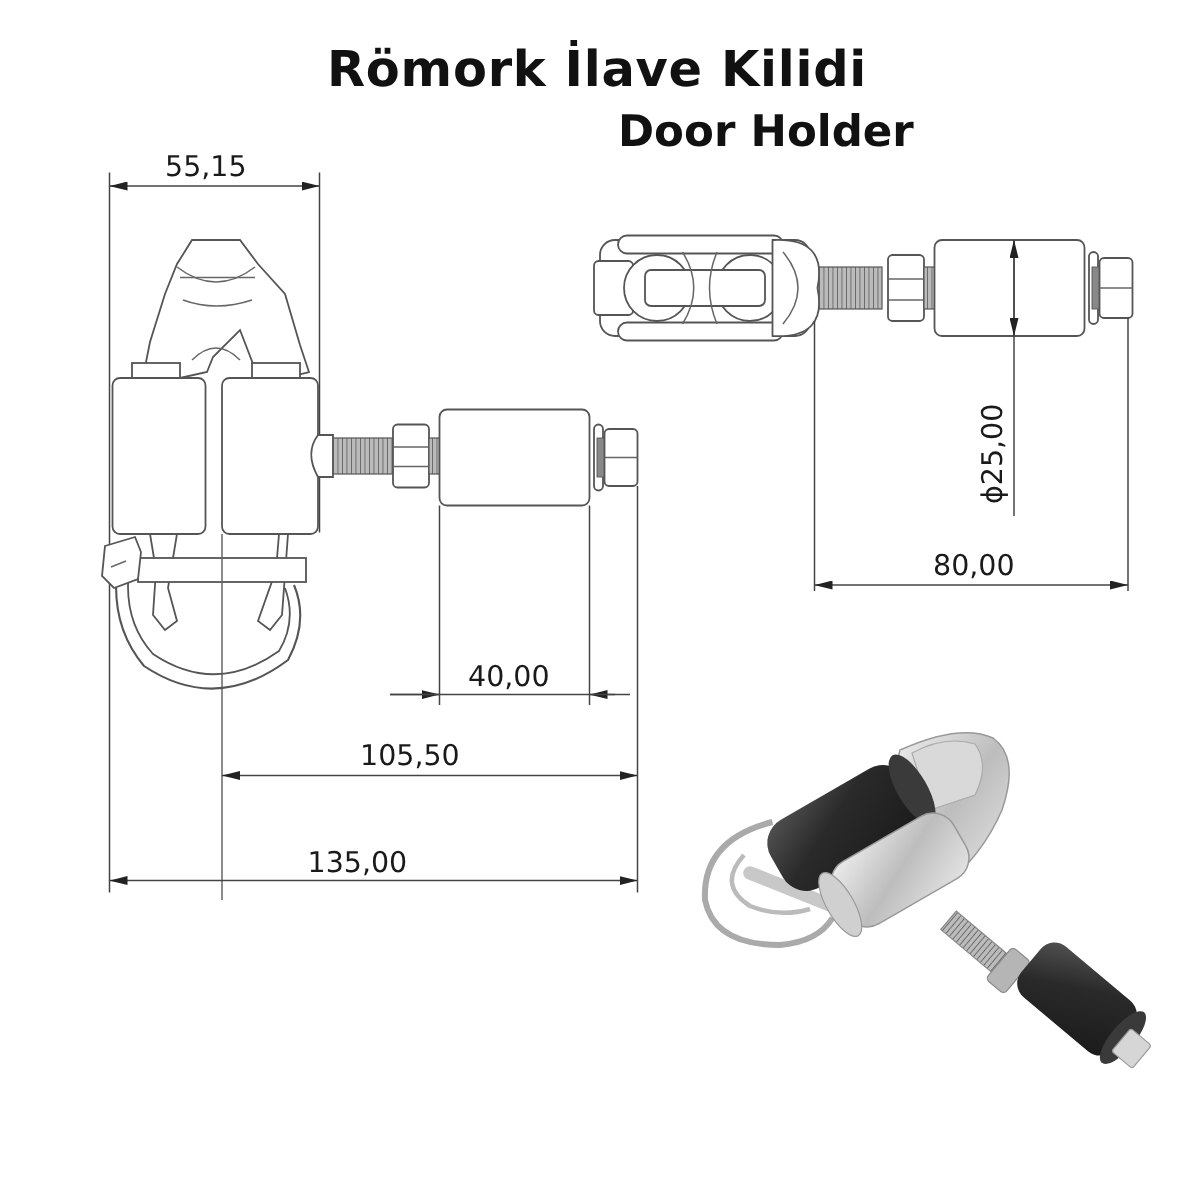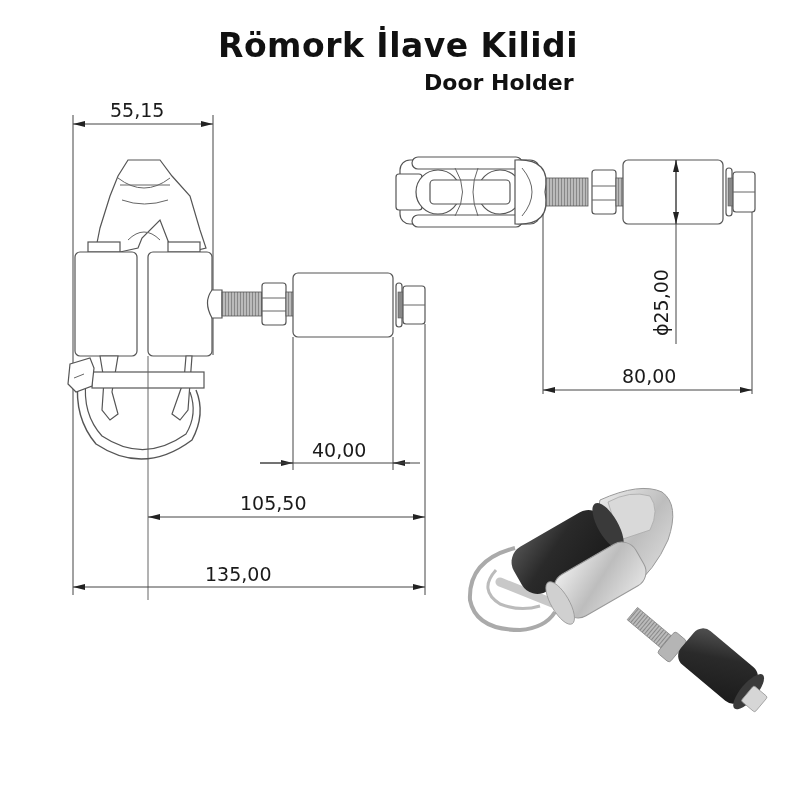--- a/index.html
+++ b/index.html
@@ -1,19 +1,19 @@
 <!DOCTYPE html>
 <html><head>
 <meta charset="utf-8">
 <style>
   html, body { margin: 0; padding: 0; background: #ffffff; }
   body { width: 800px; height: 800px; position: relative; overflow: hidden; font-family: "Liberation Sans", sans-serif; }
   .title { position: absolute; left: 0; width: 800px; text-align: center; font-weight: bold; color: #111; }
   #t1 { top: 26px; left: 218px; width: auto; text-align: right; font-size: 33px; letter-spacing: 0.5px; font-family: "DejaVu Sans", sans-serif; font-weight: bold; }
-  #t2 { top: 70px; left: 424px; width: auto; text-align: left; font-size: 22px; font-family: "DejaVu Sans", sans-serif; font-weight: bold; }
+  #t2 { top: 70px; left: 412px; width: auto; text-align: left; font-size: 29px; font-family: "DejaVu Sans", sans-serif; font-weight: bold; }
   svg { position: absolute; left: 0; top: 0; }
   .dimtext { font-family: "DejaVu Sans", sans-serif; font-size: 19px; fill: #1a1a1a; }
   .ln { stroke: #555; stroke-width: 1.2; fill: #fff; }
   .thin { stroke: #666; stroke-width: 1; fill: none; }
   .dim { stroke: #444; stroke-width: 1; fill: none; }
 </style>
 </head>
 <body>
 
 <div class="title" id="t1">Römork İlave Kilidi</div>

